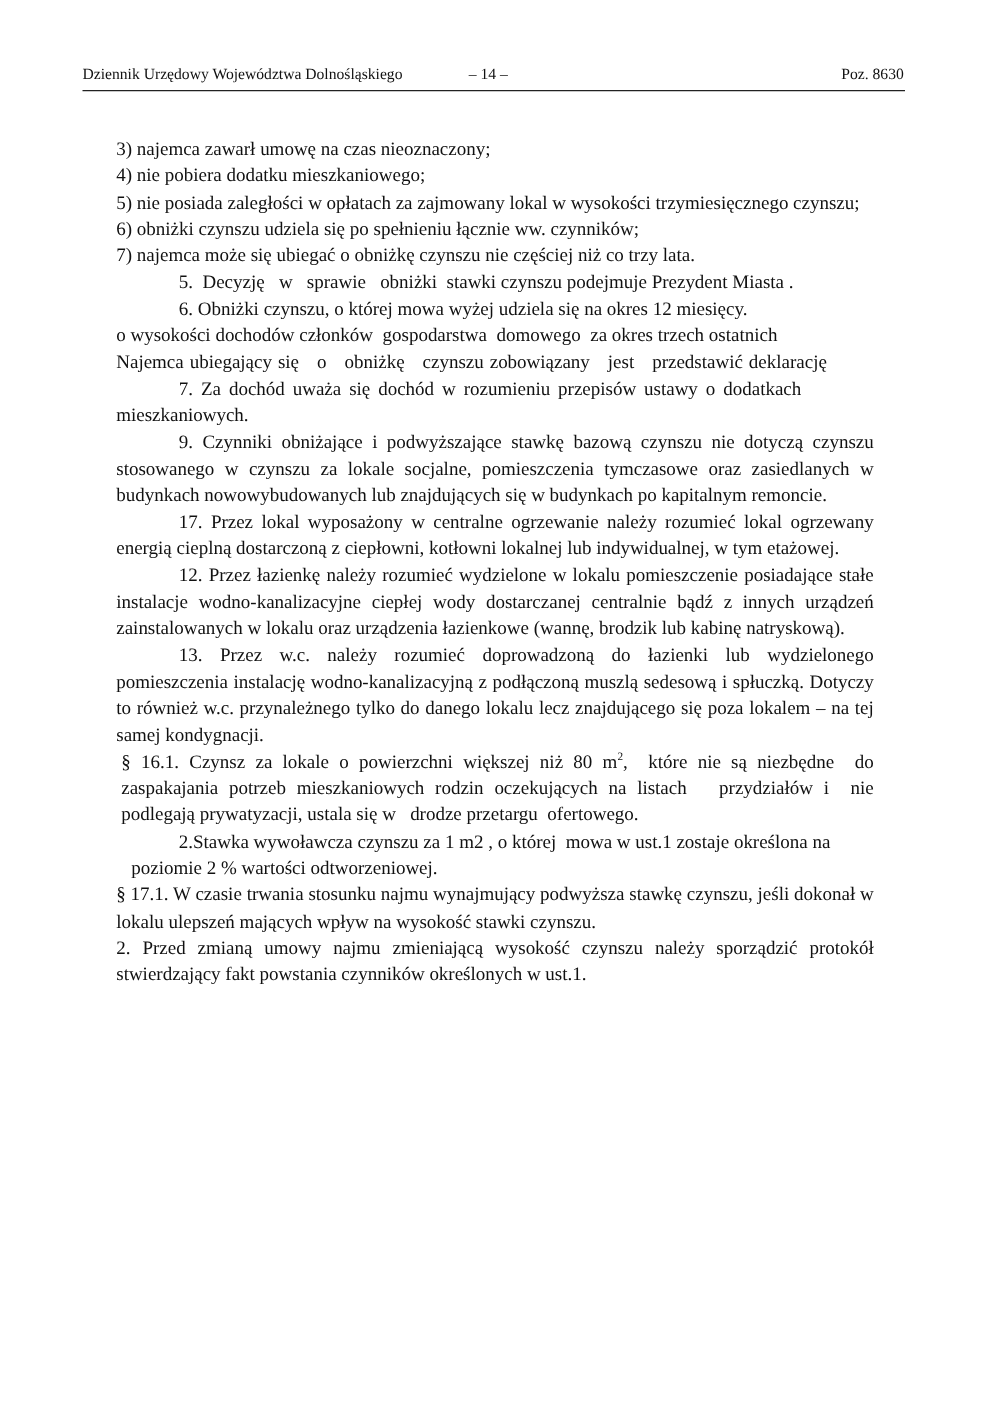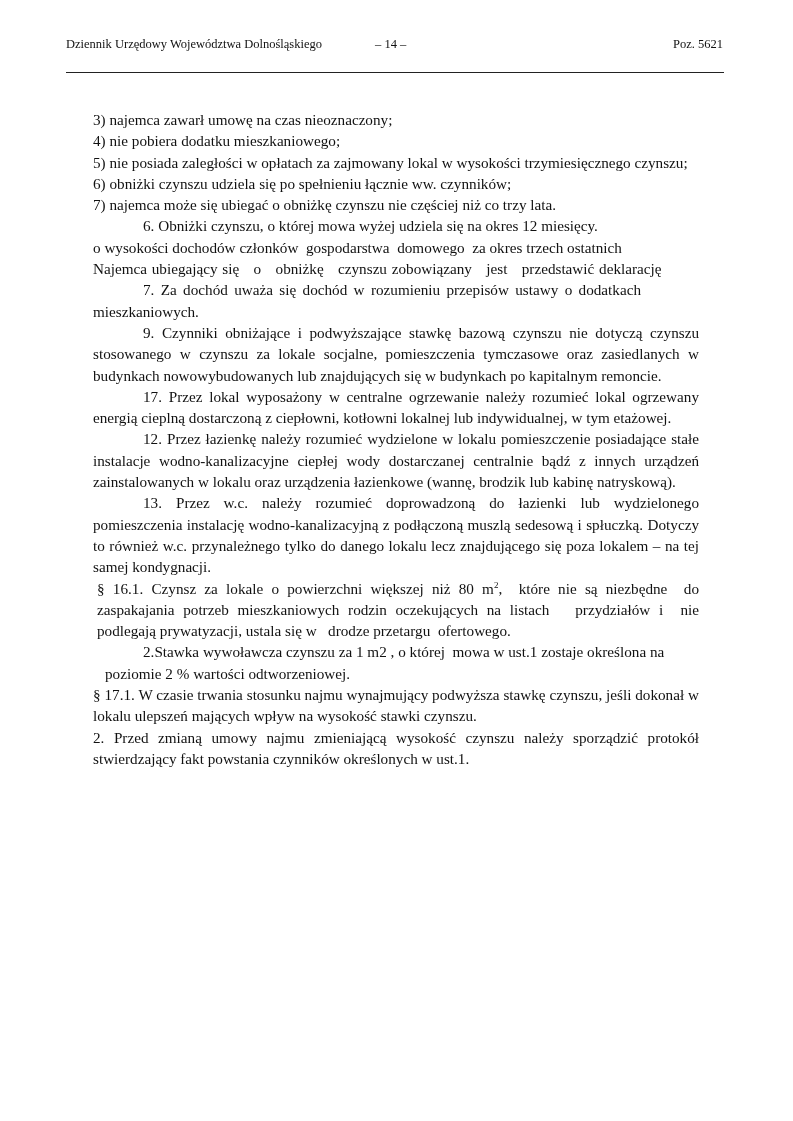--- a/index.html
+++ b/index.html
@@ -1,47 +1,48 @@
 <!DOCTYPE html>
 <html><head>
   <meta charset="utf-8">
   <style>
     html, body { margin: 0; padding: 0; background: #ffffff; }
     body { width: 793px; height: 1121px; position: relative; overflow: hidden;
       font-family: "Liberation Serif", "DejaVu Serif", serif; color: #111; }
-    .header { position: absolute; left: 66px; top: 37px; width: 657px; height: 18px;
+    .header { position: absolute; left: 66px; top: 52px; width: 657px; height: 18px;
       font-size: 12.5px; color: #111; }
     .header .left { position: absolute; left: 0; top: 0; }
     .header .center { position: absolute; left: 309px; top: 0; }
     .header .right { position: absolute; right: 0; top: 0; }
     .rule { position: absolute; left: 66px; top: 72px; width: 658px; height: 0;
       border-top: 1.3px solid #222; }
     .body { position: absolute; left: 93px; top: 109px; width: 606px; font-size: 15.2px; line-height: 21.3px; }
     .p { margin: 0; text-align: justify; text-align-last: left; }
     .ind { text-indent: 50px; }
     .noj { text-align: left; }
     .indent-small { padding-left: 12px; }
     sup { font-size: 9px; line-height: 0; vertical-align: 6px; }
   </style>
 </head>
 <body>
 
 <div class="header">
   <span class="left">Dziennik Urzędowy Województwa Dolnośląskiego</span>
   <span class="center">– 14 –</span>
-  <span class="right">Poz. 5621</span>
+  <span class="right">Poz. 8630</span>
 </div>
 <div class="rule"></div>
 
 <div class="body">
   <p class="p">3) najemca zawarł umowę na czas nieoznaczony;</p>
   <p class="p">4) nie pobiera dodatku mieszkaniowego;</p>
   <p class="p">5) nie posiada zaległości w opłatach za zajmowany lokal w wysokości trzymiesięcznego czynszu;</p>
   <p class="p">6) obniżki czynszu udziela się po spełnieniu łącznie ww. czynników;</p>
   <p class="p">7) najemca może się ubiegać o obniżkę czynszu nie częściej niż co trzy lata.</p>
+  <p class="p ind noj" style="white-space:pre;">5.  Decyzję   w   sprawie   obniżki  stawki czynszu podejmuje Prezydent Miasta .</p>
   <p class="p ind noj">6. Obniżki czynszu, o której mowa wyżej udziela się na okres 12 miesięcy.</p>
   <p class="p noj" style="white-space:pre;">o wysokości dochodów członków  gospodarstwa  domowego  za okres trzech ostatnich</p>
   <p class="p noj" style="white-space:pre; word-spacing:1px;">Najemca ubiegający się   o   obniżkę   czynszu zobowiązany   jest   przedstawić deklarację</p>
   <p class="p ind" style="padding-right:58px;">7. Za dochód uważa się dochód w rozumieniu przepisów ustawy o dodatkach mieszkaniowych.</p>
   <p class="p ind">9. Czynniki obniżające i podwyższające stawkę bazową czynszu nie dotyczą czynszu stosowanego w czynszu za lokale socjalne, pomieszczenia tymczasowe oraz zasiedlanych w budynkach nowowybudowanych lub znajdujących się w budynkach po kapitalnym remoncie.</p>
   <p class="p ind">17. Przez lokal wyposażony w centralne ogrzewanie należy rozumieć lokal ogrzewany energią cieplną dostarczoną z ciepłowni, kotłowni lokalnej lub indywidualnej, w tym etażowej.</p>
   <p class="p ind">12. Przez łazienkę należy rozumieć wydzielone w lokalu pomieszczenie posiadające stałe instalacje wodno-kanalizacyjne ciepłej wody dostarczanej centralnie bądź z innych urządzeń zainstalowanych w lokalu oraz urządzenia łazienkowe (wannę, brodzik lub kabinę natryskową).</p>
   <p class="p ind">13. Przez w.c. należy rozumieć doprowadzoną do łazienki lub wydzielonego pomieszczenia instalację wodno-kanalizacyjną z podłączoną muszlą sedesową i spłuczką. Dotyczy to również w.c. przynależnego tylko do danego lokalu lecz znajdującego się poza lokalem – na tej samej kondygnacji.</p>
 
   <p class="p" style="padding-left:4px; white-space:pre-wrap;"><span>§ 16.1. Czynsz za lokale o powierzchni większej niż 80 m</span><sup>2</sup><span>,  które nie są niezbędne  do zaspakajania potrzeb mieszkaniowych rodzin oczekujących na listach   przydziałów i  nie podlegają prywatyzacji, ustala się w   drodze przetargu  ofertowego.</span></p>

